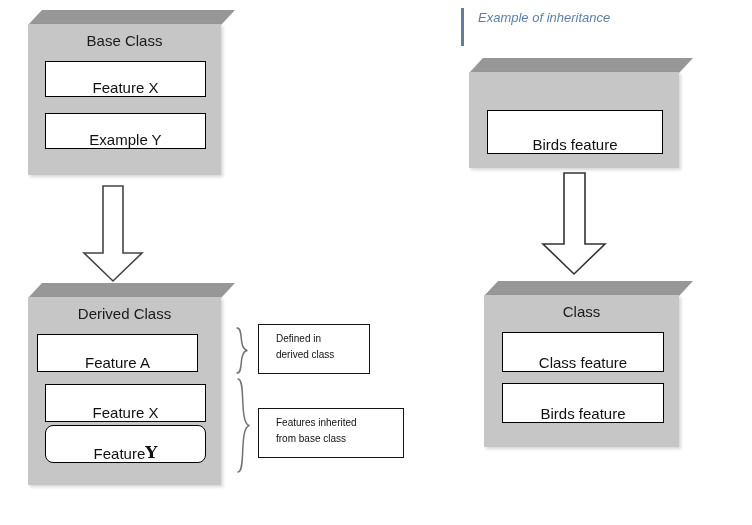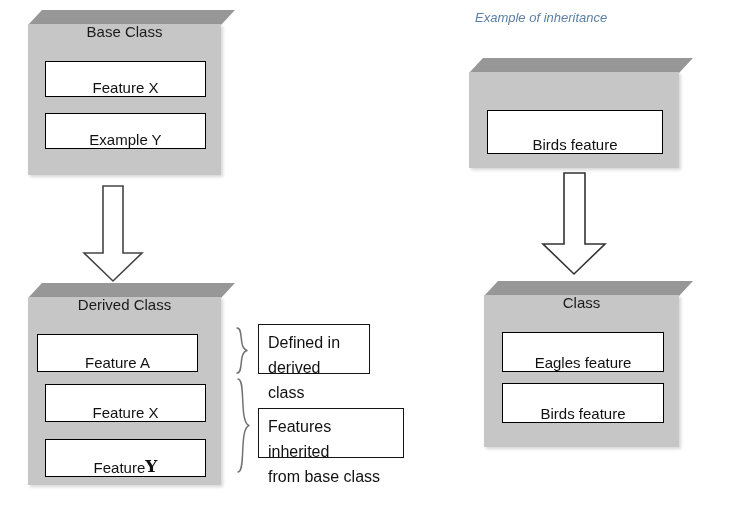--- a/index.html
+++ b/index.html
@@ -39,20 +39,21 @@
     left: 0;
     top: 14px;
     background: #c6c6c6;
     box-shadow: 2px 2px 3px rgba(0,0,0,0.16);
   }
   .classbox .title {
     text-align: center;
     font-size: 15px;
     line-height: 1;
     color: #1a1a1a;
+    padding-top: 9px;
     padding-bottom: 8px;
     white-space: nowrap;
   }
   .feature {
     background: #ffffff;
     border: 1.6px solid #000000;
     font-size: 15px;
     color: #111111;
     display: flex;
     align-items: flex-end;
@@ -70,39 +71,38 @@
   .block-arrow {
     position: absolute;
   }
   .block-arrow svg { display: block; }
 
   
   .note {
     position: absolute;
     background: #ffffff;
     border: 1.4px solid #141414;
-    font-size: 16px;
+    font-size: 10px;
     line-height: 1.55;
     color: #111111;
-    padding: 6px 9px;
+    padding: 6px 17px;
     box-sizing: border-box;
   }
 
   
   .brace {
     position: absolute;
   }
   .brace svg { display: block; }
 
   
   .caption {
     position: absolute;
     display: flex;
     align-items: flex-start;
-    flex-direction: column;
   }
   .caption .accent-bar {
     width: 3px;
     background: #5b7fa6;
     flex: 0 0 auto;
     align-self: stretch;
   }
   .caption .caption-text {
     font-style: italic;
     font-size: 13px;
@@ -152,21 +152,21 @@
       </svg>
     </div>
     <div class="body" style="width:193px; height:188px;">
       <div class="title" id="dc-title">Derived Class</div>
       <div class="feature" style="position:absolute; left:9px; top:37px; width:159px; height:36px;">
         <span>Feature A</span>
       </div>
       <div class="feature" style="position:absolute; left:17px; top:87px; width:159px; height:36px;">
         <span>Feature X</span>
       </div>
-      <div class="feature" style="position:absolute; left:17px; top:142px; width:159px; height:36px;">
+      <div class="feature" style="position:absolute; left:17px; top:128px; width:159px; height:36px;border-radius:8px;">
         <span>Feature </span>
           <span class="alt-y">Y</span>
       </div>
     </div>
   </div>
 
   <div class="brace" style="left:234px; top:327px;">
     <svg width="20" height="47" viewBox="0 0 20 47">
       <path d="M3 1 C10 1 4 21 13 23.5 C4 26 10 46 3 46" fill="none" stroke="#737373" stroke-width="1.5" stroke-linecap="round" stroke-linejoin="round"></path>
     </svg>
@@ -209,21 +209,21 @@
 
   <div class="classbox" style="left:484px; top:281px; width:209px; height:166px;">
     <div class="bevel">
       <svg width="209" height="15" viewBox="0 0 209 15">
         <polygon points="0,15 14,0 209,0 195,15" fill="#979797"></polygon>
       </svg>
     </div>
     <div class="body" style="width:195px; height:152px;">
       <div class="title" id="eagle-title">Class</div>
       <div class="feature" style="position:absolute; left:18px; top:37px; width:160px; height:38px;">
-        <span>Eagles feature</span>
+        <span>Class feature</span>
       </div>
       <div class="feature" style="position:absolute; left:18px; top:88px; width:160px; height:38px;">
         <span>Birds feature</span>
       </div>
     </div>
   </div>
 
 </div>
 
 </body></html>

